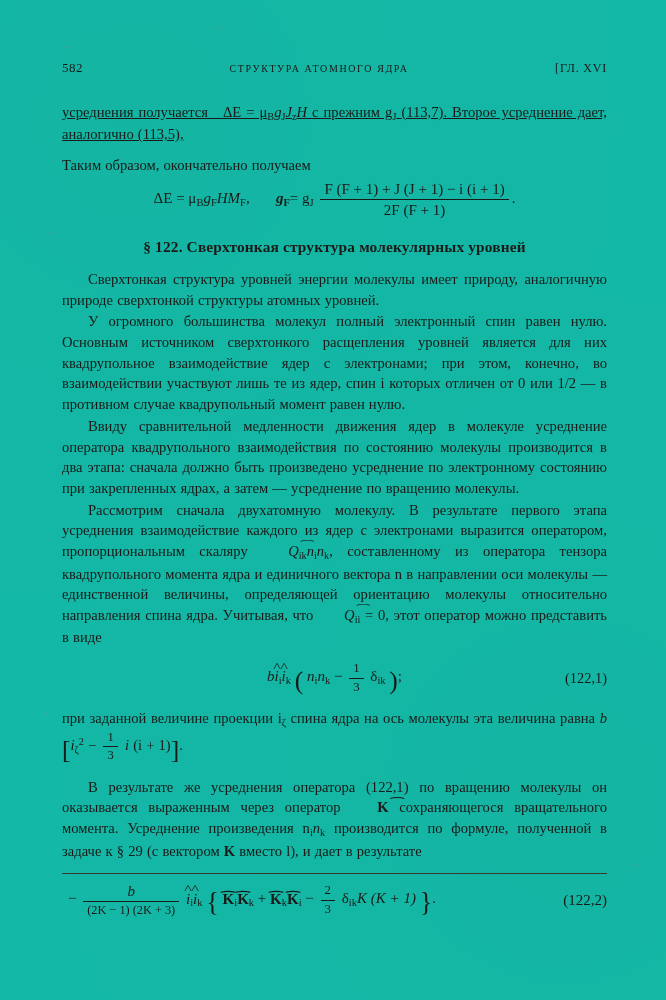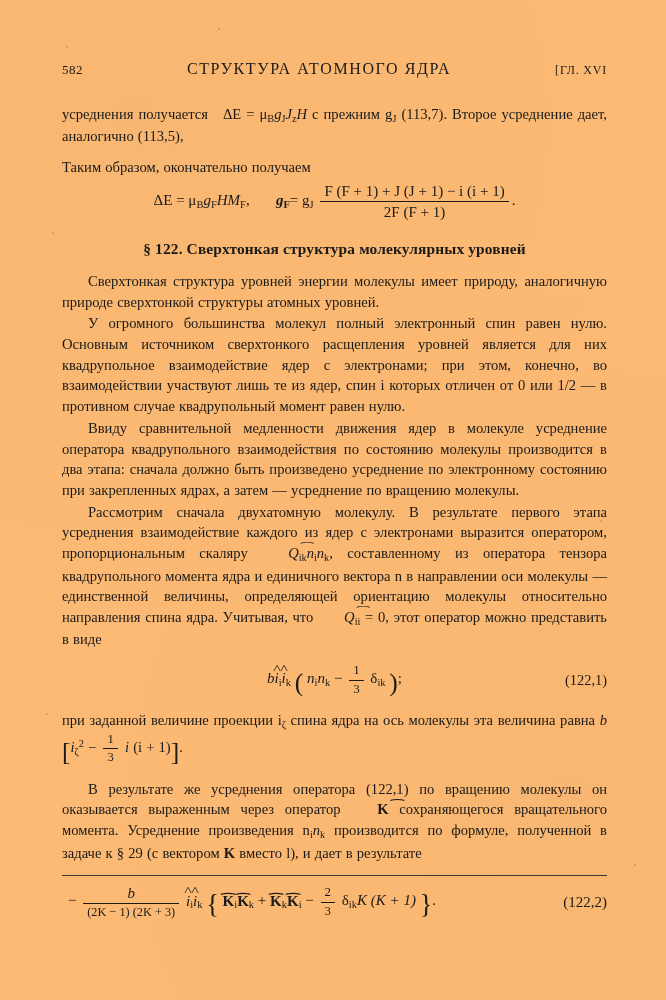--- a/index.html
+++ b/index.html
@@ -13,21 +13,21 @@
     font-family: "Liberation Serif", serif;
     color: #1a1a18;
     position: relative;
     overflow: hidden;
   }
   .page {
     position: absolute;
     left: 0; top: 0;
     width: 666px;
     height: 1000px;
-    background: #fdba74;
+    background: #14b8a6;
   }
   
   .paper-tint {
     position: absolute;
     inset: 0;
     background:
       radial-gradient(circle at 20% 12%, rgba(0,0,0,0.018), transparent 55%),
       radial-gradient(circle at 85% 80%, rgba(0,0,0,0.02), transparent 60%);
     pointer-events: none;
   }
@@ -54,21 +54,21 @@
     letter-spacing: .6px;
     margin-bottom: 26px;
   }
   .runhead .folio {
     font-size: 13px;
     letter-spacing: .5px;
   }
   .runhead .head-title {
     flex: 1;
     text-align: center;
-    font-size: 16px;
+    font-size: 10px;
     letter-spacing: 1.6px;
   }
   .runhead .chap {
     font-size: 12px;
     letter-spacing: .8px;
   }
 
   
   p.body {
     font-size: 14.6px;
@@ -205,21 +205,21 @@
   <div class="speck" style="left:634px;top:864px;width:1.5px;height:1.5px;"></div>
 
   <div class="content">
 
     <div class="runhead">
       <span class="folio">582</span>
       <span class="head-title">СТРУКТУРА АТОМНОГО ЯДРА</span>
       <span class="chap">[ГЛ. XVI</span>
     </div>
 
-    <p class="body noindent" style="text-indent:0;">
+    <p class="body noindent" style="text-indent:0;text-decoration:underline;">
       <span>усреднения получается</span>
       &nbsp;&nbsp;<span><span>ΔE = μ</span><span class="sub">B</span><i class="v">g</i><span class="sub">J</span><i class="v">J</i><span class="sub">z</span><i class="v">H</i></span>
       <span>с прежним g</span><span class="sub">J</span>
       <span>(113,7). Второе усреднение дает, аналогично (113,5),</span>
     </p>
 
 
     <p class="body noindent" style="margin-top:10px;">Таким образом, окончательно получаем</p>
 
     <div class="eq" style="margin-top:4px;margin-bottom:14px;">

